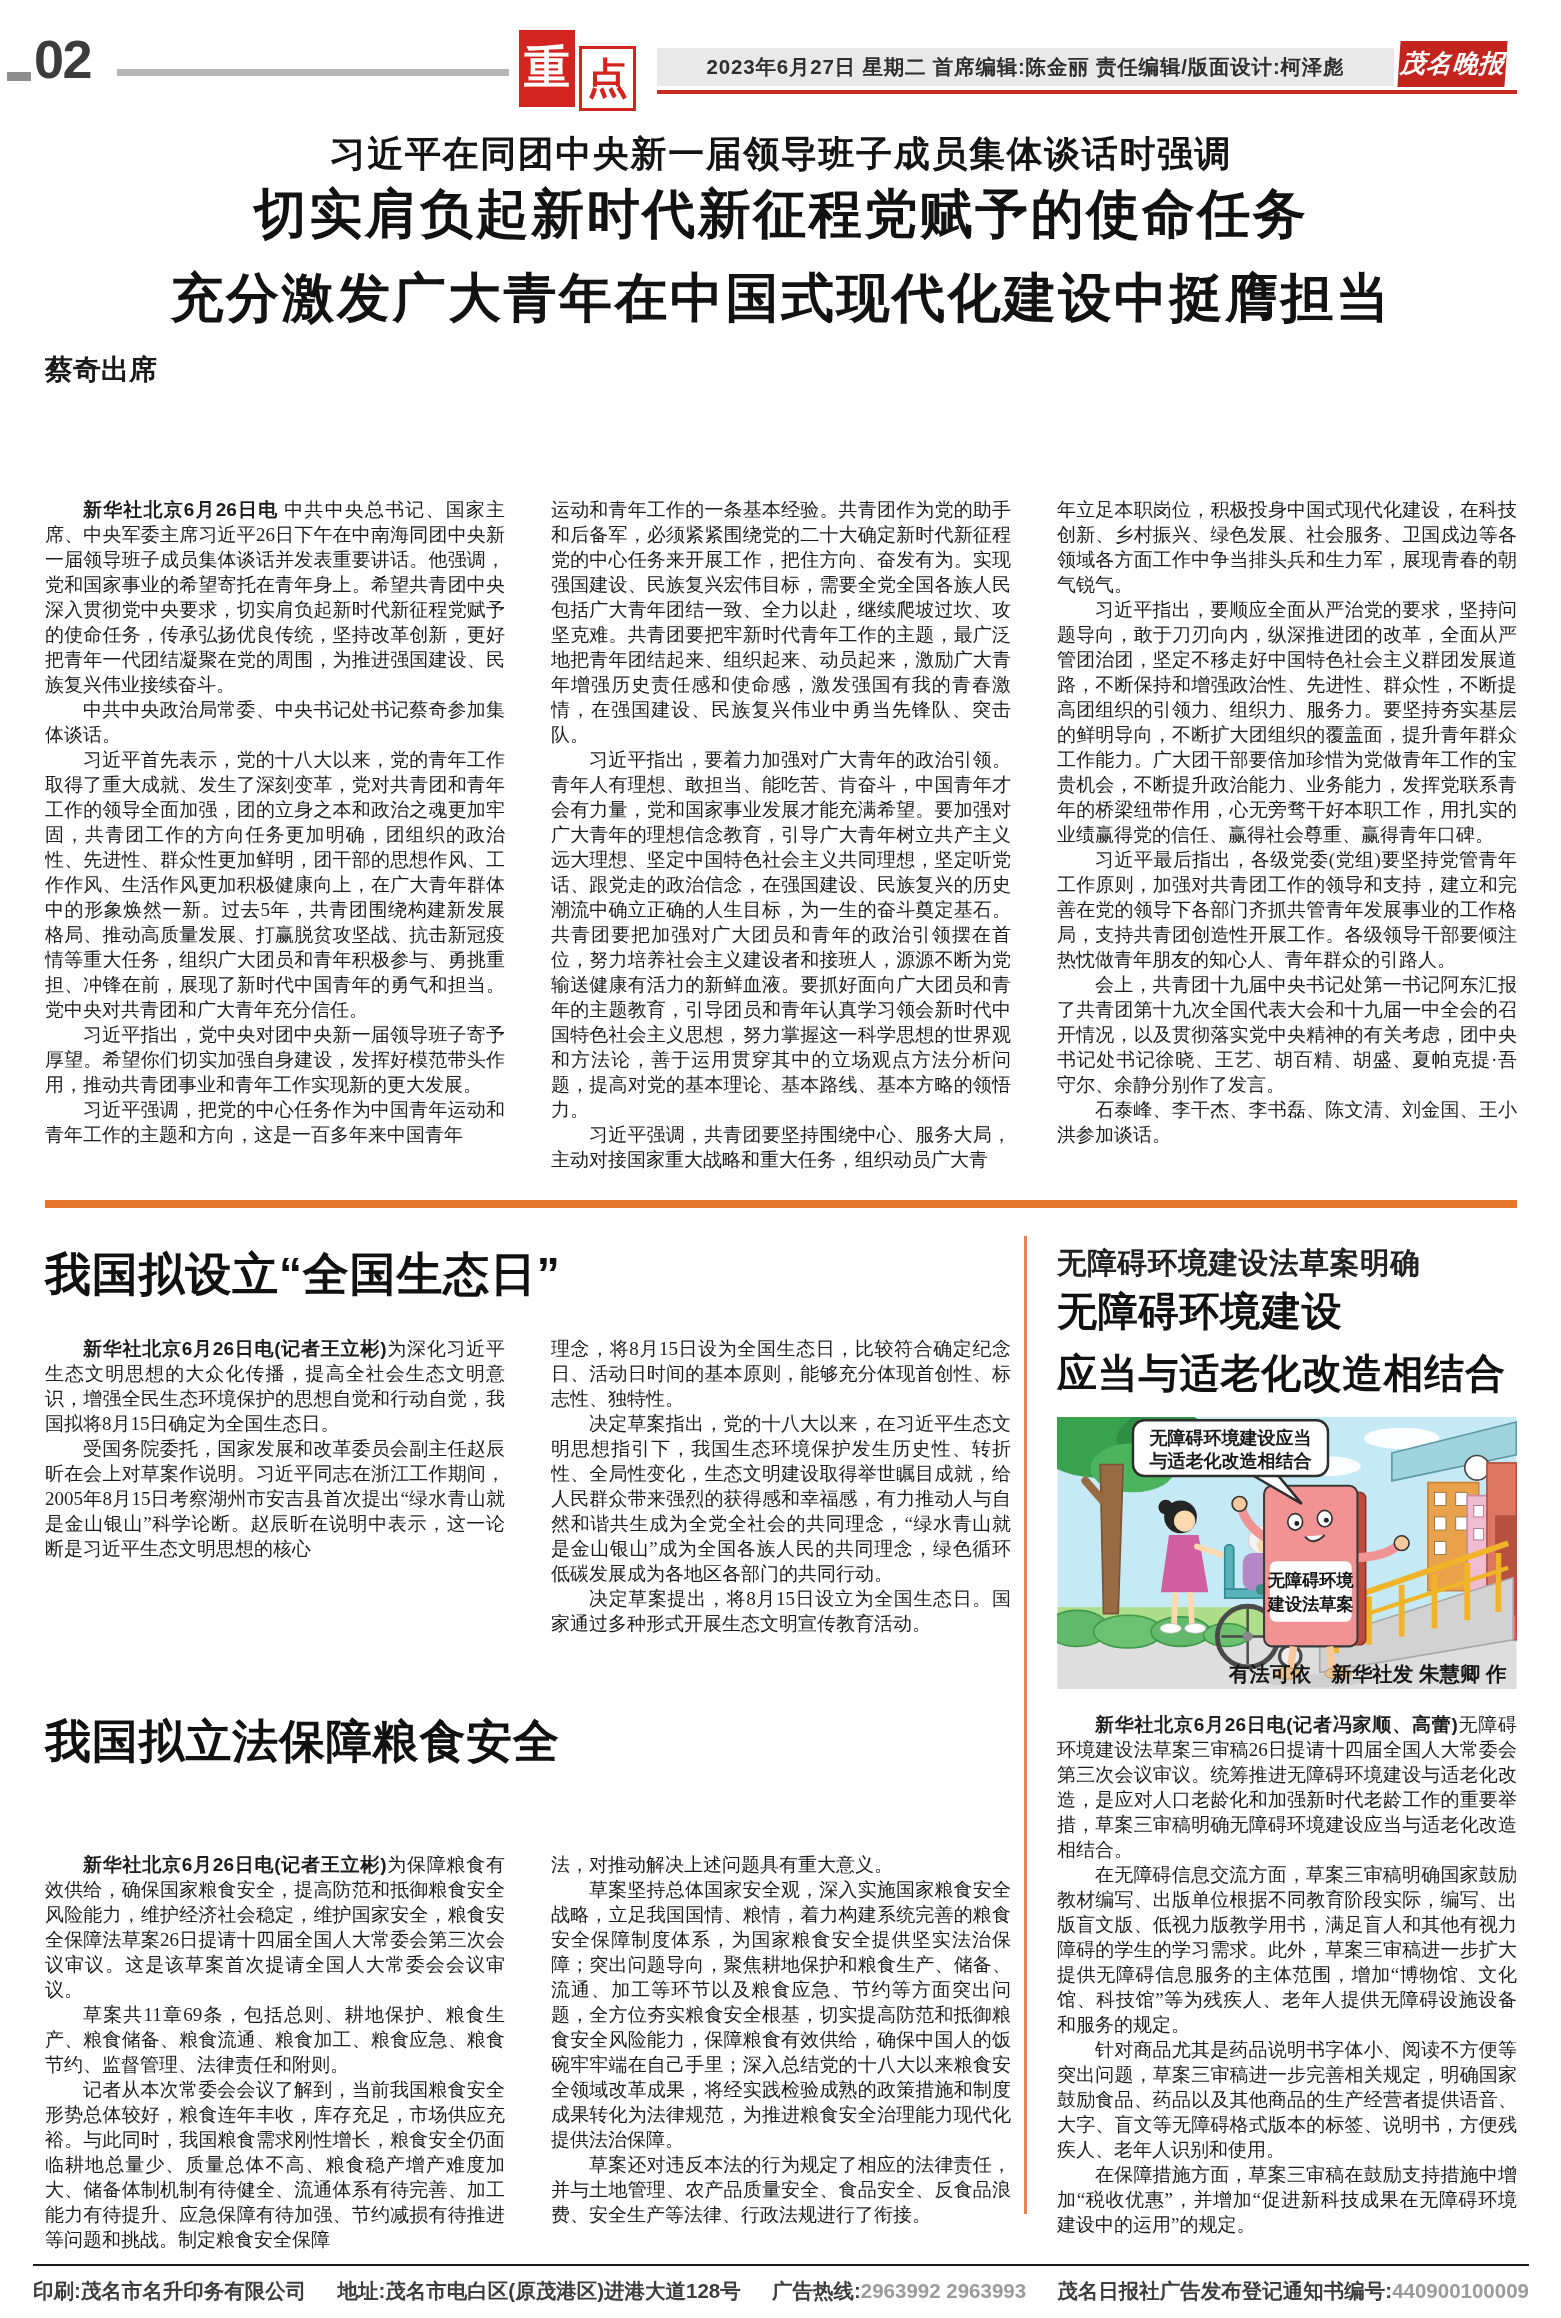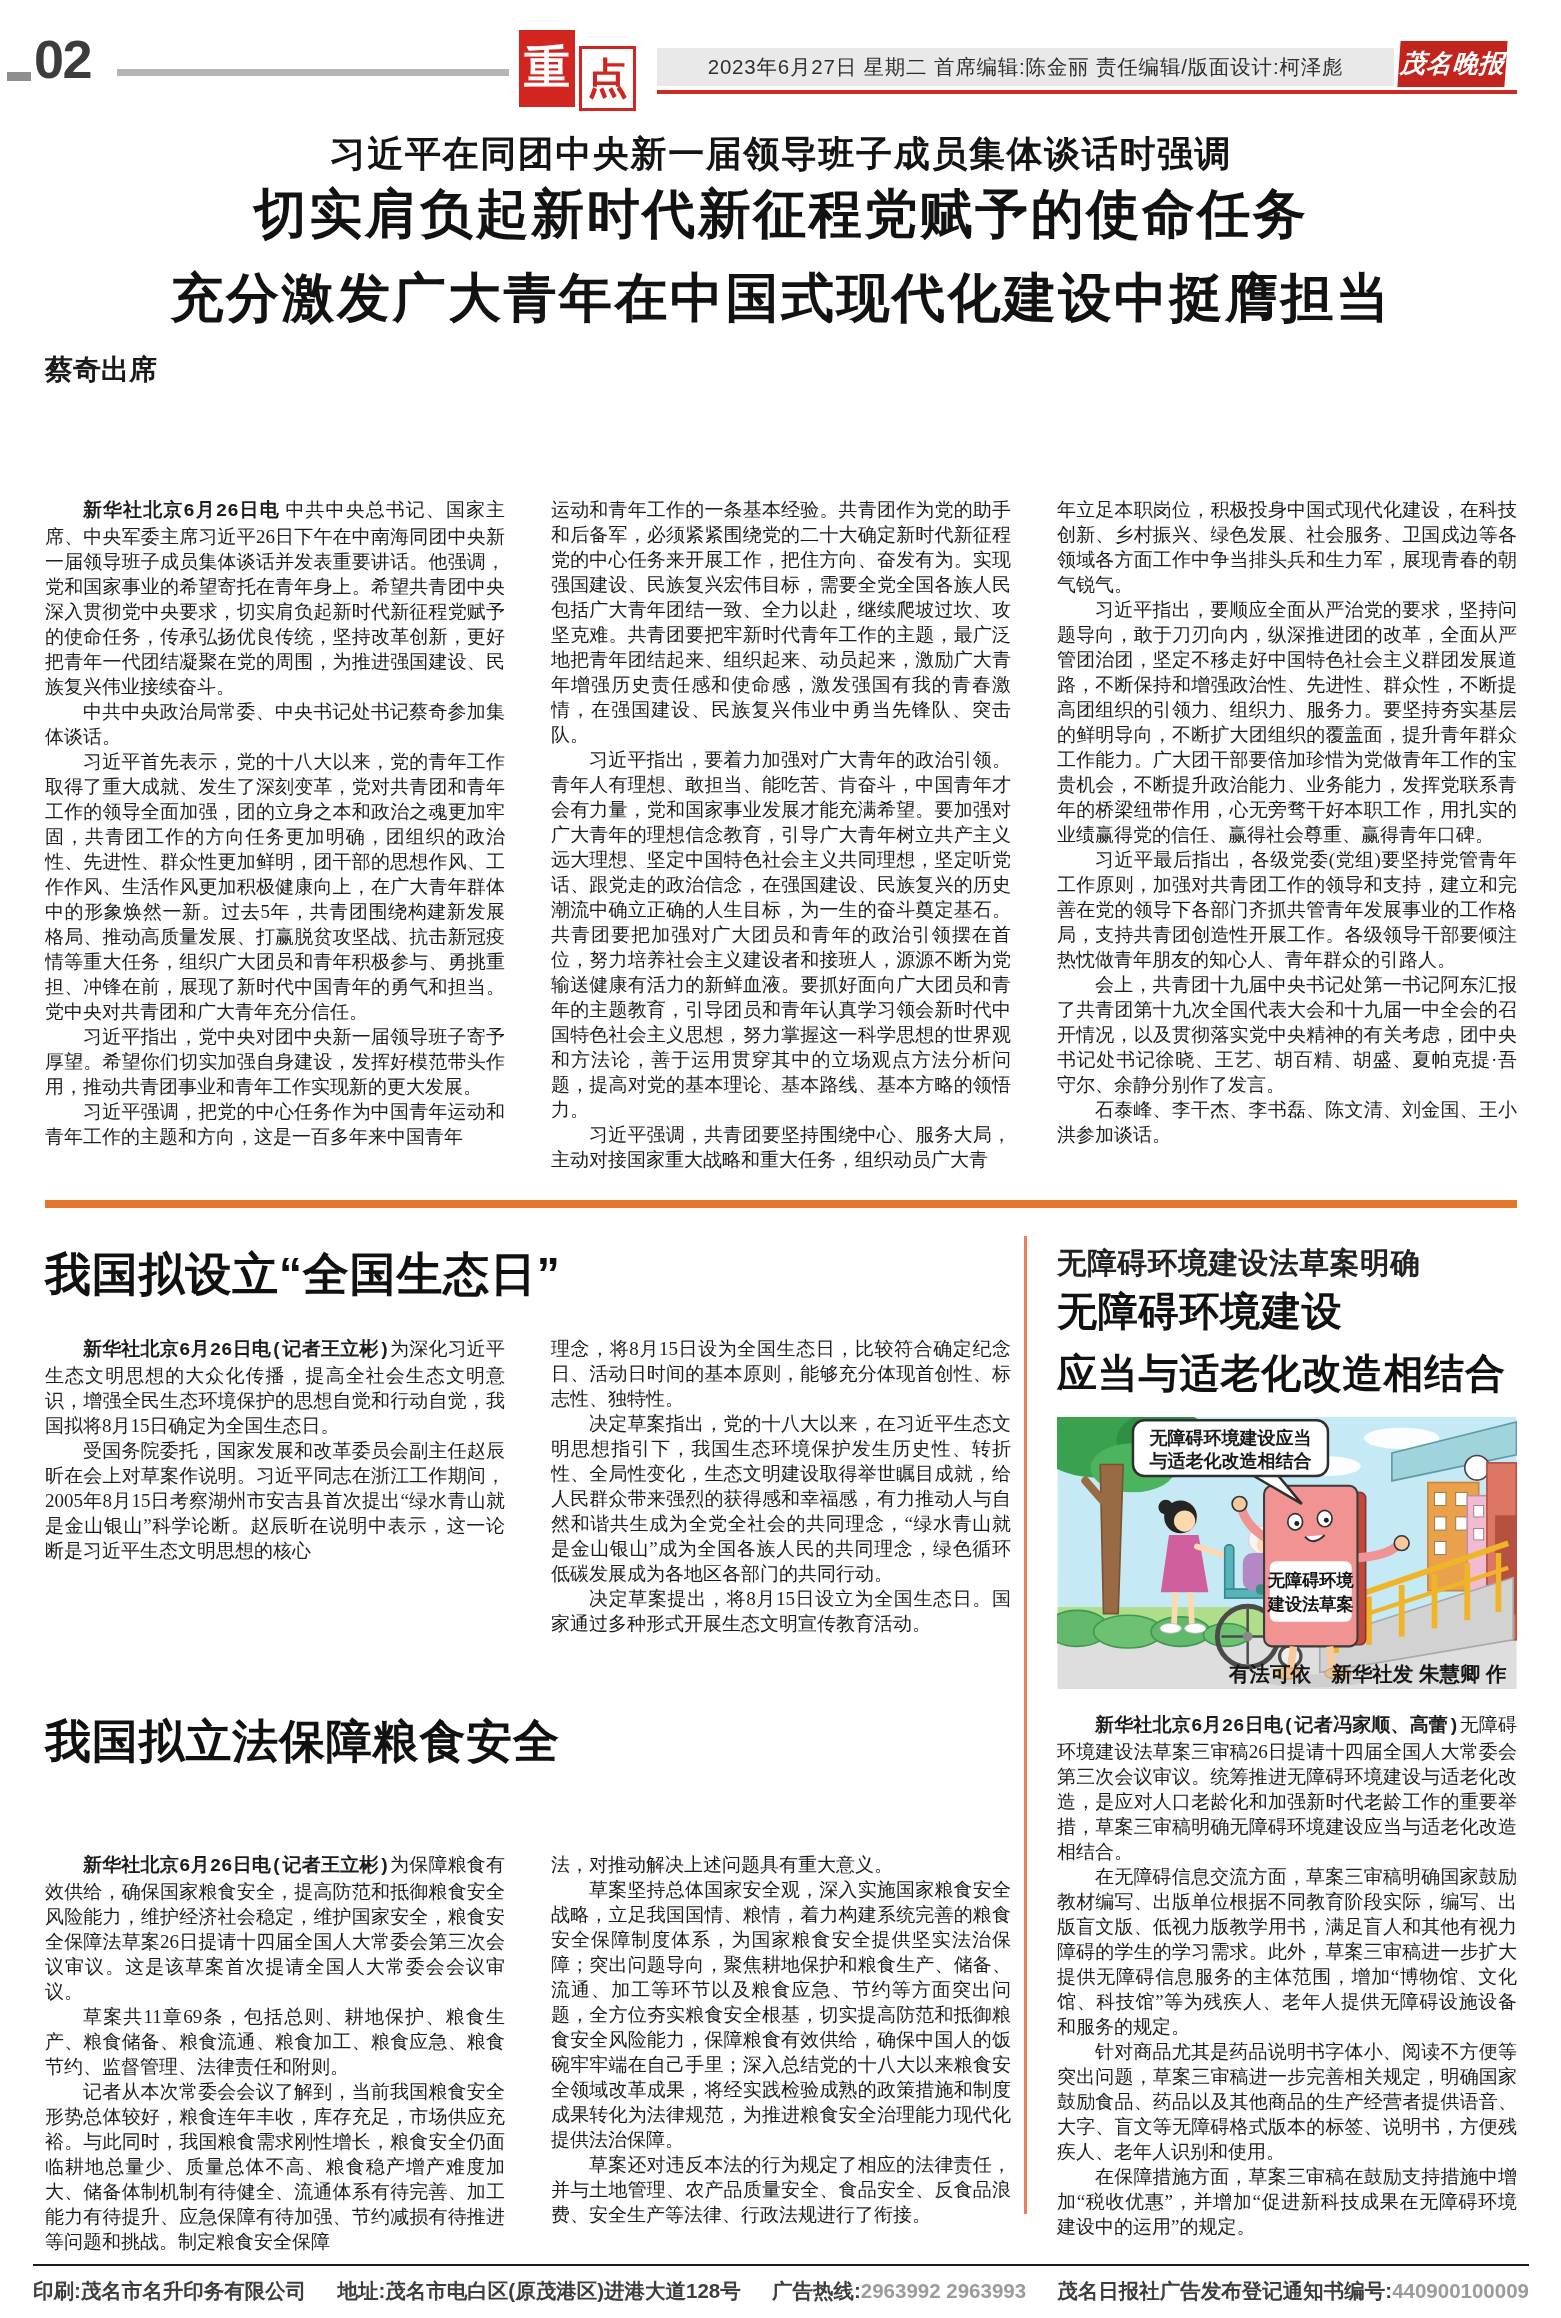--- a/index.html
+++ b/index.html
@@ -12,35 +12,35 @@
   .sans{font-family:"Liberation Sans","DejaVu Sans",sans-serif;}
   
   .pagenum{left:34px;top:28px;font-size:54px;font-weight:800;color:#3c3c3c;letter-spacing:-1.6px;}
   .pagedash{left:6.6px;top:72px;width:24.6px;height:9px;background:#8e8e8e;}
   .grayrule{left:117px;top:69px;width:392px;height:7.4px;background:#b5b5b5;}
   .zhong{left:519px;top:29.5px;width:56px;height:77px;background:#d3251f;color:#ffffff;
          font-size:46px;font-weight:900;display:flex;align-items:center;justify-content:center;}
   .dian{left:579px;top:46px;width:51px;height:59px;background:#ffffff;border:3.3px solid #d3251f;color:#d3251f;
         font-size:41px;font-weight:900;display:flex;align-items:center;justify-content:center;}
   .datebar{left:657px;top:48px;width:737px;height:38px;background:#e9e9e9;color:#2e2e2e;
-           font-size:20.5px;font-weight:400;display:flex;align-items:center;justify-content:center;letter-spacing:0.8px;}
+           font-size:20.5px;font-weight:700;display:flex;align-items:center;justify-content:center;letter-spacing:0.8px;}
   .masthead{left:1399px;top:41px;width:107px;height:46px;background:#c3241e;color:#fff;
             font-size:25.4px;font-weight:800;font-style:italic;display:flex;align-items:center;justify-content:center;
             transform:skewX(-4deg);letter-spacing:0.8px;}
   .redline{left:657px;top:90px;width:860px;height:4.1px;background:#ca2b22;}
   
   .kicker{left:45px;top:130px;width:1472px;text-align:center;font-size:36px;font-weight:700;letter-spacing:1.6px;color:#141414;}
   .bigtitle{left:45px;width:1472px;text-align:center;font-size:53px;font-weight:900;letter-spacing:2.5px;color:#121212;white-space:nowrap;}
   .t1{top:179px;} .t2{top:263px;}
   .subtitle{left:45px;top:351px;width:1472px;text-align:left;font-size:28px;font-weight:700;color:#1a1a1a;}
   
   .bodycol{font-size:19px;line-height:25px;text-align:justify;color:#1d1d1d;overflow:hidden;}
   .para{margin:0;text-indent:2em;word-break:break-all;}
   .para.cont{text-indent:0;}
-  .para b{font-family:Liberation Mono, monospace;font-weight:700;}
+  .para b{font-family:Liberation Sans, sans-serif;font-weight:700;}
   .c-main{top:497px;height:694px;width:460px;}
   .cx1{left:45px;} .cx2{left:551px;} .cx3{left:1057px;}
   
   .div-h{left:45px;top:1200px;width:1472px;height:8.2px;background:#e4772b;}
   .div-v{left:1024px;top:1236px;width:3.3px;height:978px;background:#e9815b;}
   
   .subhead{font-size:46px;font-weight:900;letter-spacing:0.8px;color:#111;white-space:nowrap;}
   .eco-title{left:45px;top:1244px;}
   .grain-title{left:45px;top:1711px;}
   .c-eco{top:1336px;height:384px;width:460px;}

